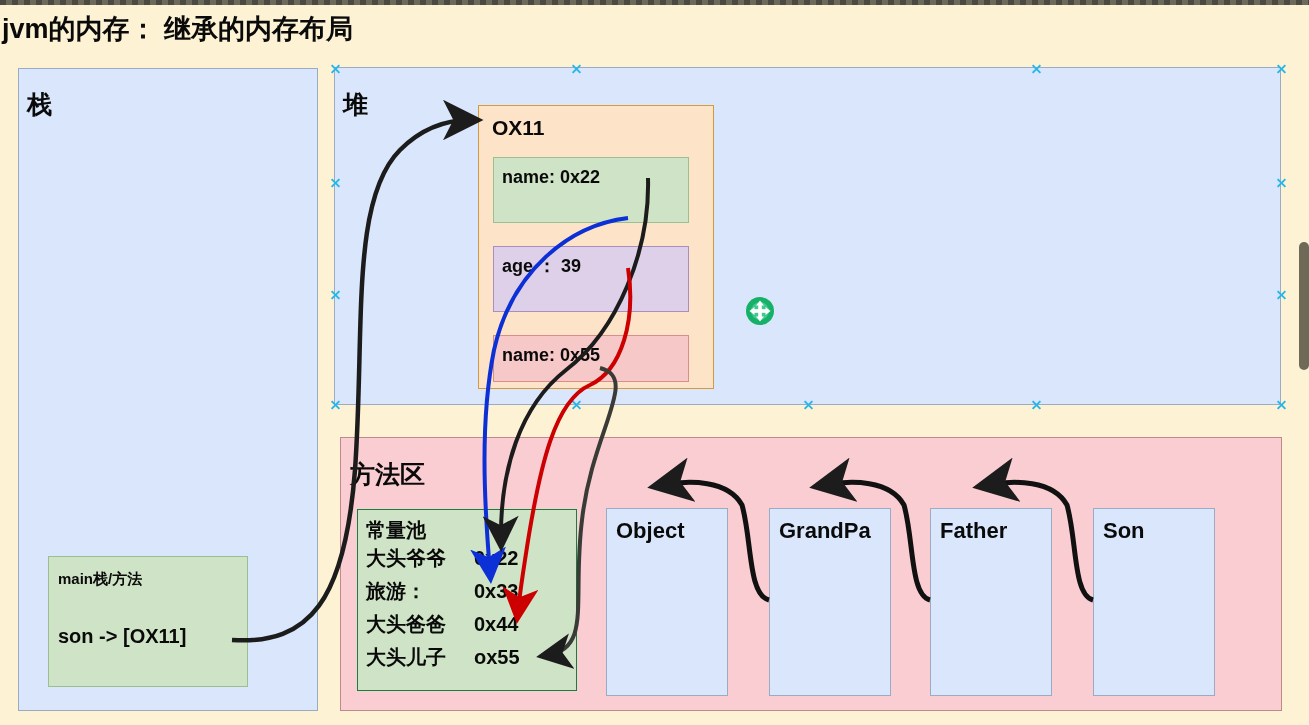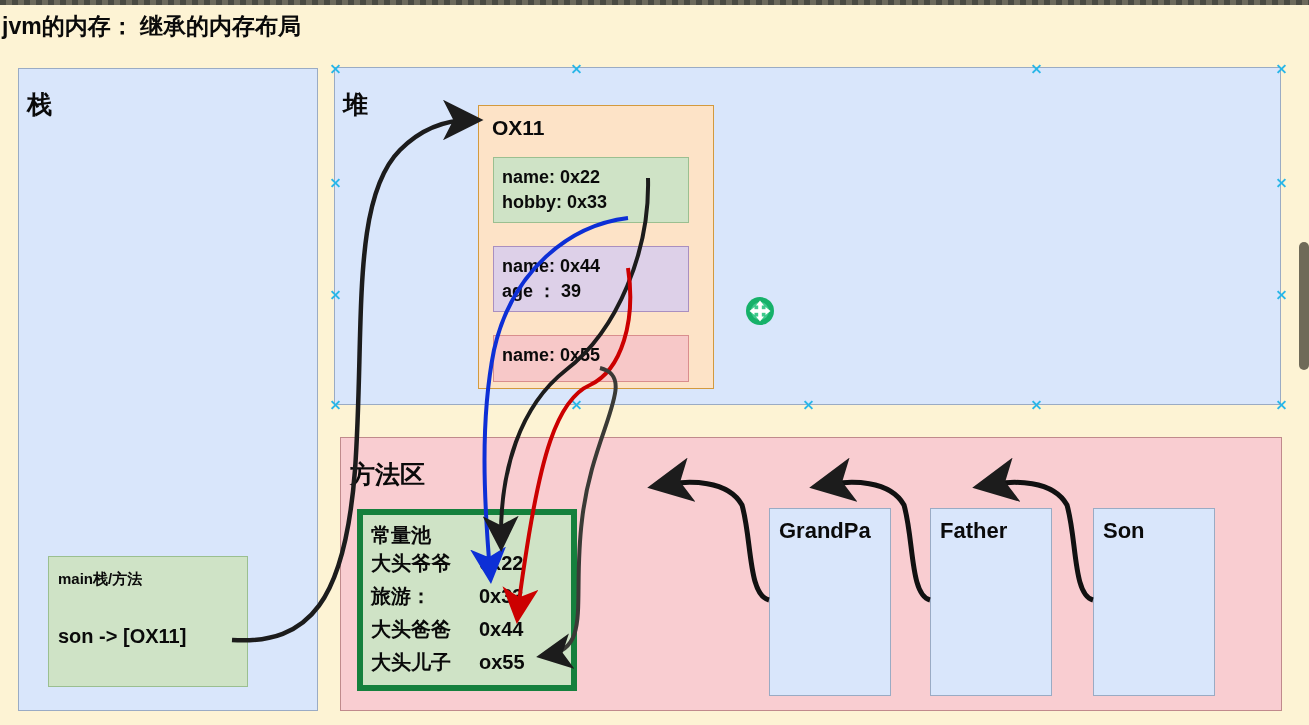--- a/index.html
+++ b/index.html
@@ -10,21 +10,21 @@
     position:relative;
   }
   #stage{position:absolute;left:0;top:0;width:1309px;height:725px;}
 
   
   .topbar{position:absolute;left:0;top:0;width:1309px;height:5px;
     background:repeating-linear-gradient(90deg,#4a4a42 0px,#4a4a42 6px,#6d6a5c 6px,#6d6a5c 12px);}
 
   
   .title{position:absolute;left:2px;top:11px;width:600px;height:36px;
-    font-size:23px;font-weight:bold;color:#0a0a0a;letter-spacing:0px;white-space:nowrap;}
+    font-size:27px;font-weight:bold;color:#0a0a0a;letter-spacing:0px;white-space:nowrap;}
 
   
   .stack-box{position:absolute;left:18px;top:68px;width:300px;height:643px;
     background:#d9e6fb;border:1px solid #9aabc4;box-sizing:border-box;}
   .heap-box{position:absolute;left:334px;top:67px;width:947px;height:338px;
     background:#d9e6fb;border:1px solid #9aabc4;box-sizing:border-box;}
   .method-box{position:absolute;left:340px;top:437px;width:942px;height:274px;
     background:#f9cdd1;border:1px solid #c08a8c;box-sizing:border-box;}
 
   .region-label{position:absolute;font-size:25px;font-weight:bold;color:#0a0a0a;white-space:nowrap;}
@@ -49,21 +49,21 @@
   .move-handle{position:absolute;left:745px;top:296px;width:30px;height:30px;}
 
   
   .frame-box{position:absolute;left:48px;top:556px;width:200px;height:131px;
     background:#cfe3c6;border:1px solid #9bbf90;box-sizing:border-box;}
   .frame-l1{position:absolute;left:9px;top:13px;font-size:15px;font-weight:bold;color:#0a0a0a;white-space:nowrap;}
   .frame-l2{position:absolute;left:9px;top:68px;font-size:20px;font-weight:bold;color:#0a0a0a;white-space:nowrap;}
 
   
   .pool-box{position:absolute;left:357px;top:509px;width:220px;height:182px;
-    background:#cfe3c6;border:6px solid #15803d;box-sizing:border-box;}
+    background:#cfe3c6;border:1px solid #15803d;box-sizing:border-box;}
   .pool-title{position:absolute;left:8px;top:7px;font-size:20px;font-weight:bold;color:#0a0a0a;}
   .pool-row{position:absolute;left:8px;font-size:20px;font-weight:bold;color:#0a0a0a;white-space:nowrap;}
   .pool-key{display:inline-block;width:108px;}
   .pool-val{display:inline-block;}
 
   
   .class-box{position:absolute;top:508px;width:122px;height:188px;
     background:#d9e6fb;border:1px solid #9aabc4;box-sizing:border-box;}
   .class-name{position:absolute;left:9px;top:9px;font-size:22px;font-weight:bold;color:#0a0a0a;white-space:nowrap;}
 
@@ -105,25 +105,23 @@
   <div class="handle" style="left:576px;top:404px;"></div>
   <div class="handle" style="left:808px;top:404px;"></div>
   <div class="handle" style="left:1036px;top:404px;"></div>
   <div class="handle" style="left:1281px;top:404px;"></div>
 
   <div class="obj-box">
     <div class="obj-id">OX11</div>
 
     <div class="slot slot-green">
       <div>name: 0x22</div>
-      <div>hobby: 0x33</div>
     </div>
 
     <div class="slot slot-purple">
-      <div>name: 0x44</div>
       <div>age ： 39</div>
     </div>
 
     <div class="slot slot-pink">
       <div>name: 0x55</div>
     </div>
   </div>
 
   <div class="move-handle">
     <svg width="30" height="30" viewBox="0 0 30 30">
@@ -152,20 +150,23 @@
       <span class="pool-key">旅游：</span><span class="pool-val">0x33</span>
     </div>
     <div class="pool-row" style="top:101px;">
       <span class="pool-key">大头爸爸</span><span class="pool-val">0x44</span>
     </div>
     <div class="pool-row" style="top:134px;">
       <span class="pool-key">大头儿子</span><span class="pool-val">ox55</span>
     </div>
   </div>
 
+  <div class="class-box" style="left:606px;">
+    <div class="class-name">Object</div>
+  </div>
   <div class="class-box" style="left:769px;">
     <div class="class-name">GrandPa</div>
   </div>
   <div class="class-box" style="left:930px;">
     <div class="class-name">Father</div>
   </div>
   <div class="class-box" style="left:1093px;">
     <div class="class-name">Son</div>
   </div>
 

